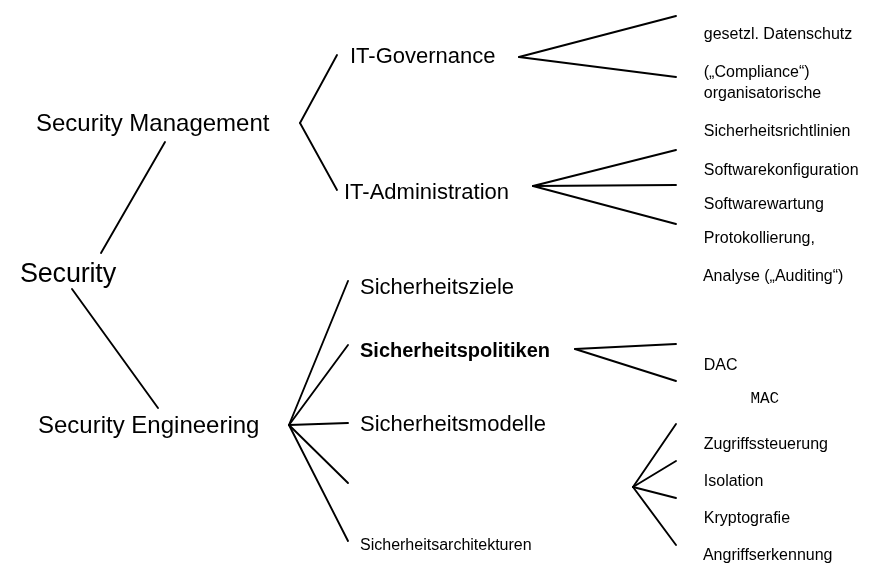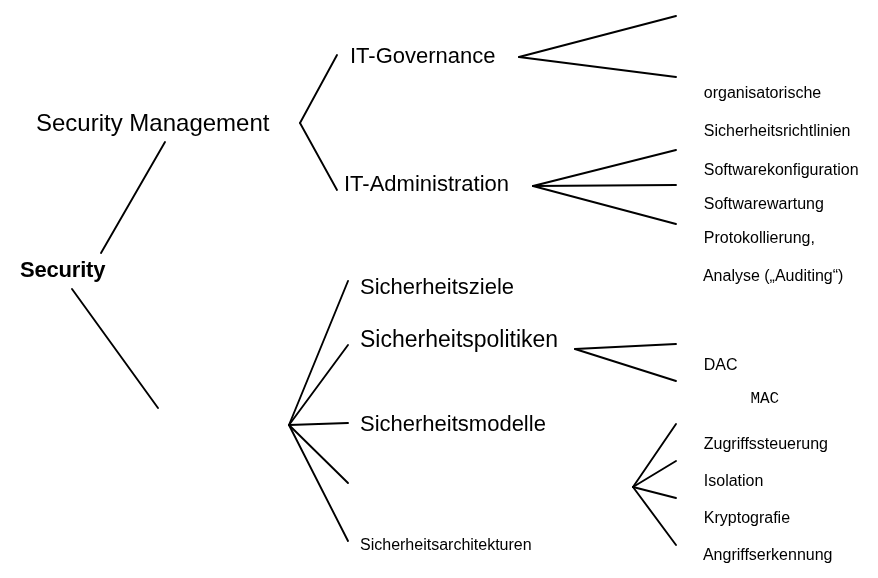--- a/index.html
+++ b/index.html
@@ -70,38 +70,43 @@
       <line x1="289" y1="425" x2="348" y2="483" stroke="#000000" stroke-width="1.9" stroke-linecap="round"></line>
       <line x1="289" y1="425" x2="348" y2="541" stroke="#000000" stroke-width="1.9" stroke-linecap="round"></line>
       <line x1="575" y1="349" x2="676" y2="344" stroke="#000000" stroke-width="1.9" stroke-linecap="round"></line>
       <line x1="575" y1="349" x2="676" y2="381" stroke="#000000" stroke-width="1.9" stroke-linecap="round"></line>
       <line x1="633" y1="487" x2="676" y2="424" stroke="#000000" stroke-width="1.9" stroke-linecap="round"></line>
       <line x1="633" y1="487" x2="676" y2="461" stroke="#000000" stroke-width="1.9" stroke-linecap="round"></line>
       <line x1="633" y1="487" x2="676" y2="498" stroke="#000000" stroke-width="1.9" stroke-linecap="round"></line>
       <line x1="633" y1="487" x2="676" y2="545" stroke="#000000" stroke-width="1.9" stroke-linecap="round"></line>
     </svg>
 
-  <div class="node root" style="left: 20px; top: 258px; font-size: 22px; font-weight: bold;">Security</div>
+  <div class="node root" style="left: 20px; top: 258px; font-size: 27px; font-weight: normal;">Security</div>
 
   <div class="node level1" style="left: 36px; top: 110px; font-size: 24px;">Security Management</div>
 
+  <div class="node level1" style="left: 38px; top: 412px; font-size: 24px;">Security Engineering</div>
 
   <div class="node level2" style="left: 350px; top: 44px; font-size: 22px;">IT-Governance</div>
 
-  <div class="node level2" style="left: 344px; top: 172px; font-size: 22px;">IT-Administration</div>
+  <div class="node level2" style="left: 344px; top: 180px; font-size: 22px;">IT-Administration</div>
 
   <div class="node level2" style="left: 360px; top: 275px; font-size: 22px;">Sicherheitsziele</div>
 
-  <div class="node level2" style="left: 360px; top: 327px; font-size: 23px;">Sicherheitspolitiken</div>
+  <div class="node level2" style="left: 360px; top: 339px; font-size: 20px; font-weight: bold;">Sicherheitspolitiken</div>
 
   <div class="node level2" style="left: 360px; top: 412px; font-size: 22px;">Sicherheitsmodelle</div>
 
 
   <div class="node level2" style="left: 360px; top: 536px; font-size: 16px;">Sicherheitsarchitekturen</div>
 
+  <div class="node leaf" style="left: 686px; top: 6px;">
+    <span>gesetzl. Datenschutz</span><br>
+    <span>(„Compliance“)</span>
+  </div>
 
   <div class="node leaf" style="left: 686px; top: 65px;">
     <span>organisatorische</span><br>
     <span>Sicherheitsrichtlinien</span>
   </div>
 
   <div class="node leaf" style="left: 686px; top: 142px;">
     <span>Softwarekonfiguration</span>
   </div>
 

